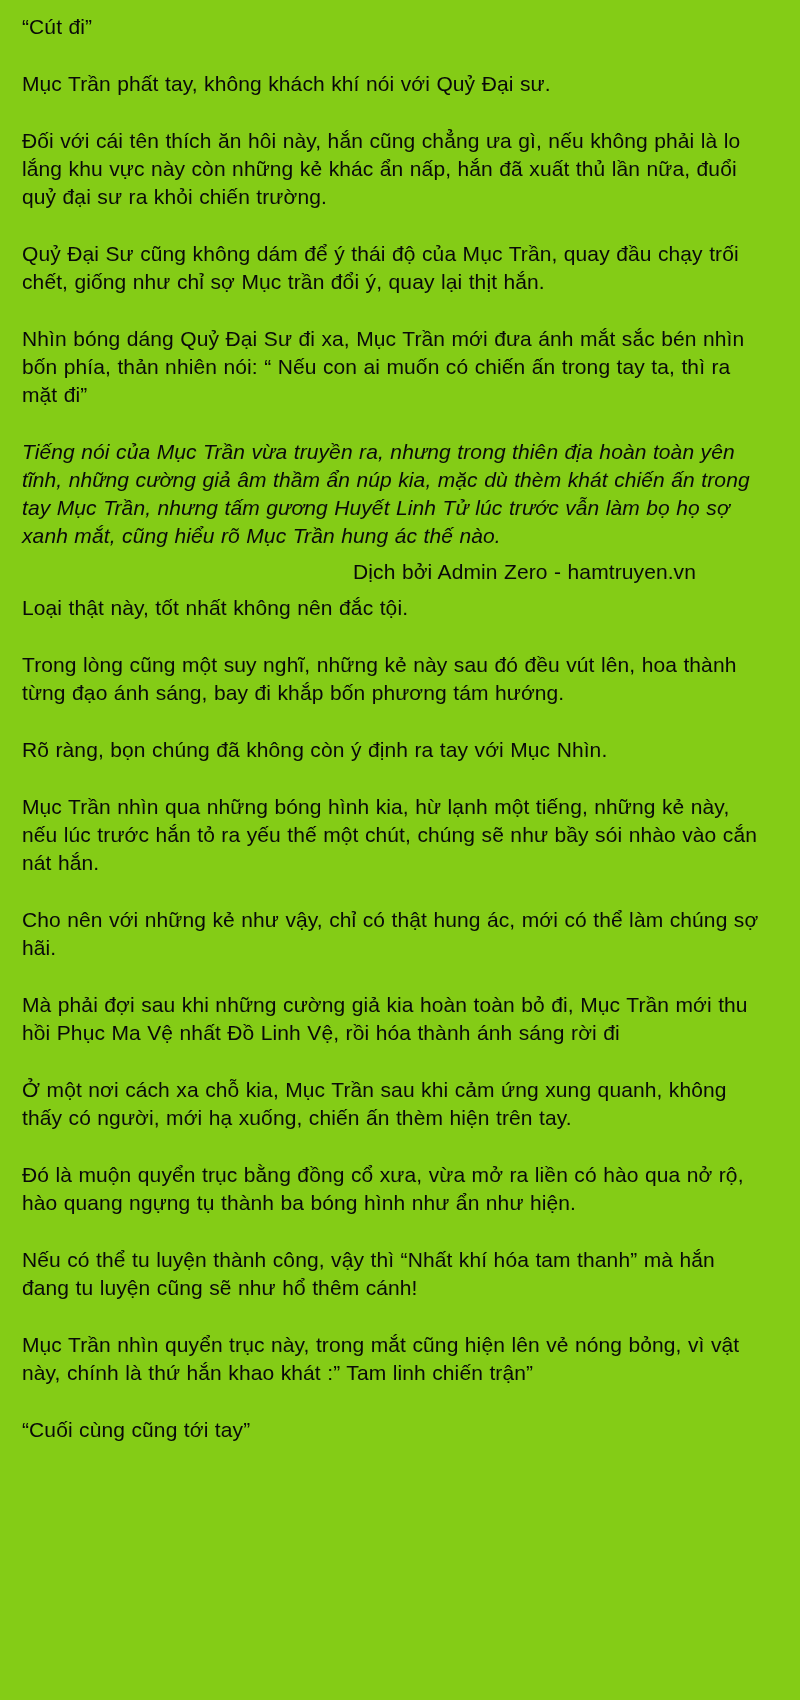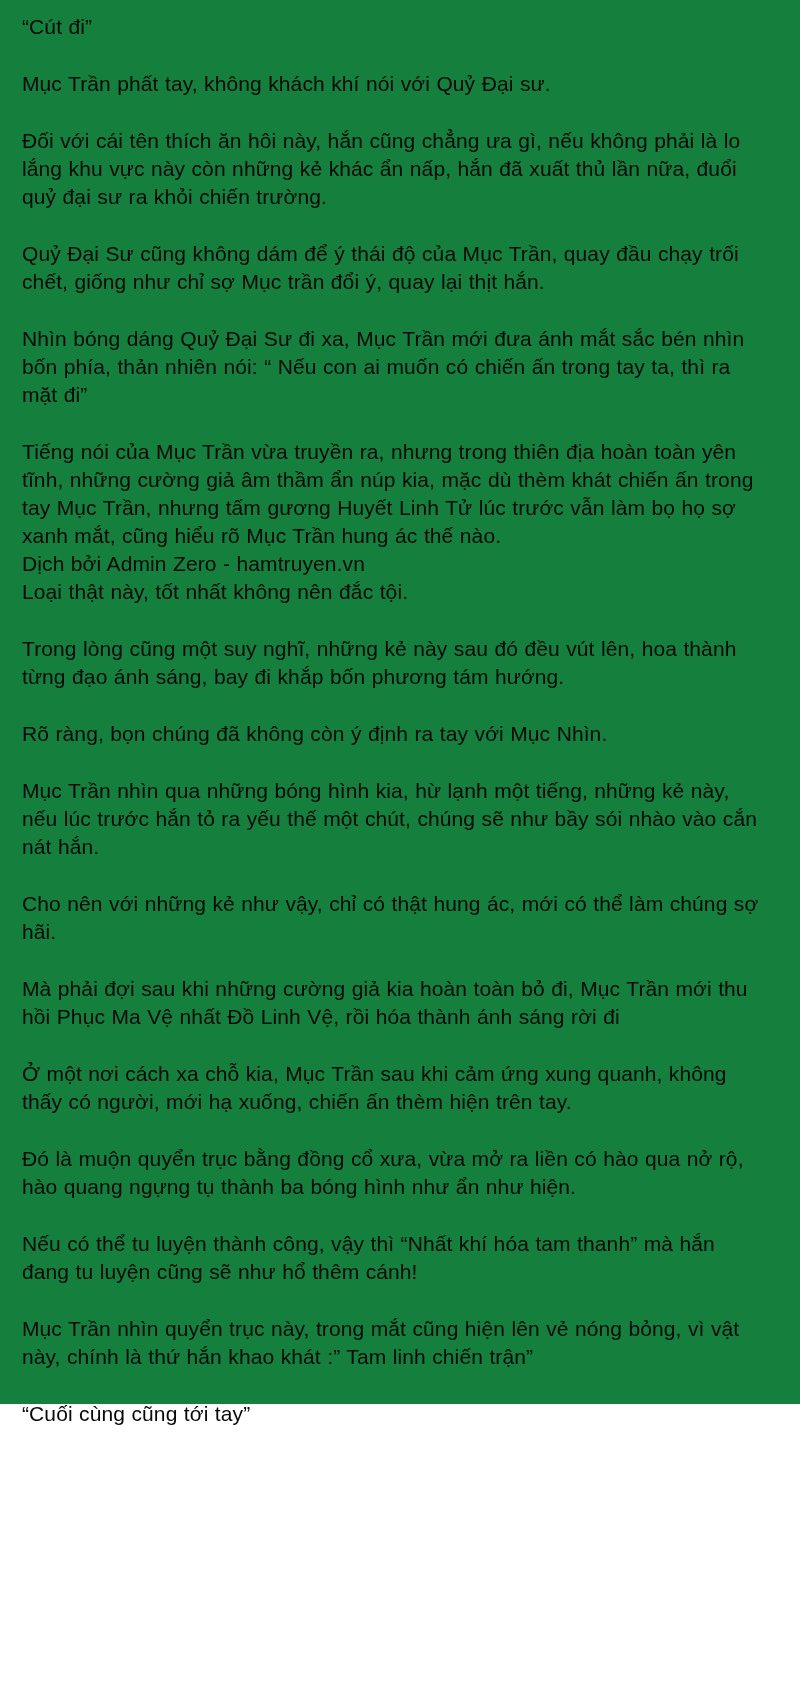--- a/index.html
+++ b/index.html
@@ -11,39 +11,41 @@
     width: 800px;
     height: 1700px;
     overflow: hidden;
     font-family: "Liberation Sans", "DejaVu Sans", sans-serif;
     color: #090909;
     -webkit-font-smoothing: antialiased;
   }
   .page {
     box-sizing: border-box;
     width: 800px;
-    height: 1404px;
+    height: 1700px;
     padding: 13px 38px 0 22px;
-    background: #15803d;
+    background: #84cc16;
   }
   .page p {
     margin: 0 0 29px 0;
     font-size: 21px;
     line-height: 28px;
     letter-spacing: 0.1px;
     word-spacing: 0.5px;
     white-space: normal;
   }
   
   .page p.no-gap {
     margin-bottom: 0;
+    font-style: italic;
   }
   
   .page p.credit {
-    margin: 0;
+    margin: 8px;
+    text-align: right;
     padding-right: 58px;
   }
 </style>
 </head>
 <body>
 
 <div class="page">
   <p>“Cút đi”</p>
   <p>Mục Trần phất tay, không khách khí nói với Quỷ Đại sư.</p>
   <p>Đối với cái tên thích ăn hôi này, hắn cũng chẳng ưa gì, nếu không phải là lo lắng khu vực này còn những kẻ khác ẩn nấp, hắn đã xuất thủ lần nữa, đuổi quỷ đại sư ra khỏi chiến trường.</p>

